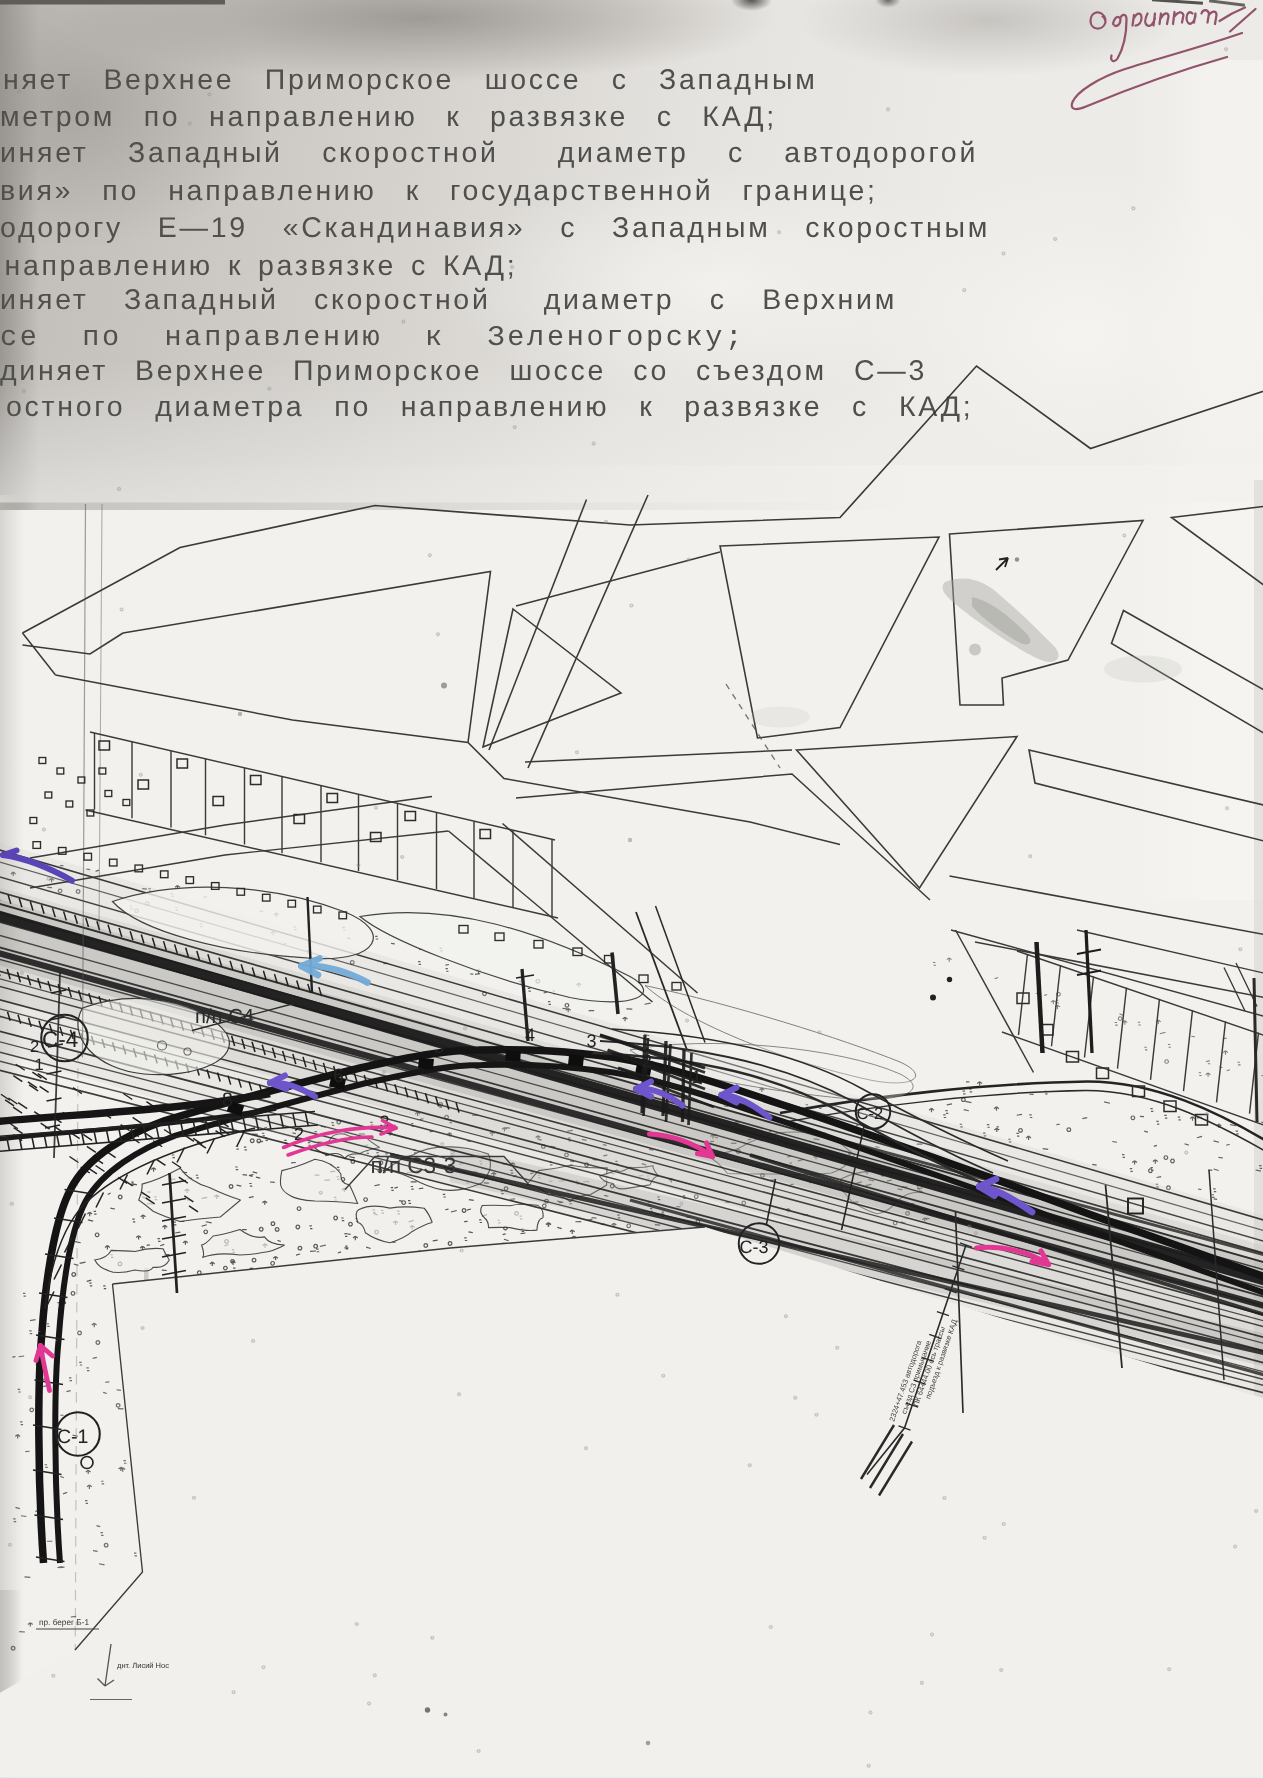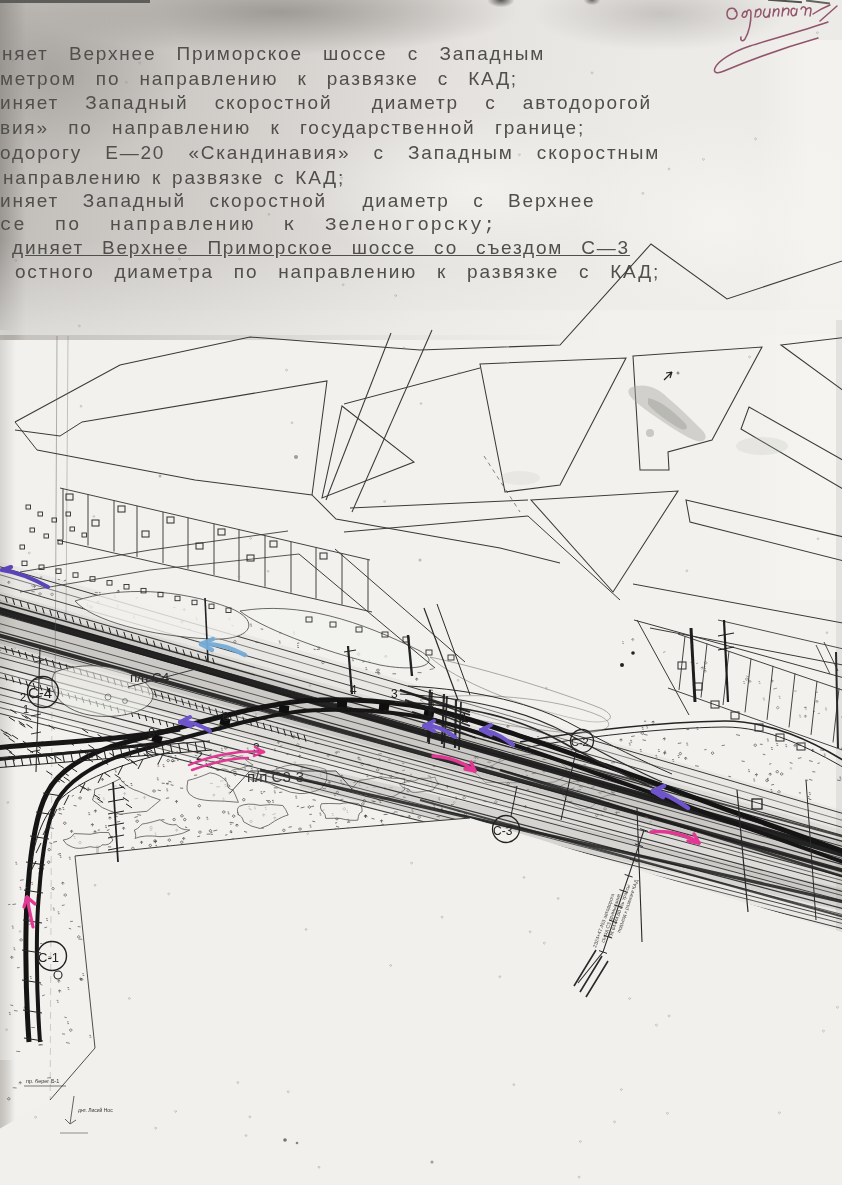--- a/index.html
+++ b/index.html
@@ -46,31 +46,31 @@
 <div class="bg" style="left:836px;top:320px;width:6px;height:620px;background:rgba(214,211,207,.55);"></div>
 
 <div class="tl" id="tl1" style="left:2px;top:43px;word-spacing:3.08px;">няет  Верхнее  Приморское  шоссе  с  Западным</div>
 
 <div class="tl" id="tl2" style="left:0px;top:68px;word-spacing:2.48px;text-align:right;">метром  по  направлению  к  развязке  с  КАД;</div>
 
 <div class="tl" id="tl3" style="left:0px;top:92px;word-spacing:6.07px;">иняет  Западный  скоростной   диаметр  с  автодорогой</div>
 
 <div class="tl" id="tl4" style="left:0px;top:117px;word-spacing:2.64px;">вия»  по  направлению  к  государственной  границе;</div>
 
-<div class="tl" id="tl5" style="left:0px;top:142px;word-spacing:4.54px;">одорогу  Е—20  «Скандинавия»  с  Западным  скоростным</div>
+<div class="tl" id="tl5" style="left:0px;top:142px;word-spacing:4.54px;">одорогу  Е—19  «Скандинавия»  с  Западным  скоростным</div>
 
 <div class="tl" id="tl6" style="left:3px;top:167px;word-spacing:-2.09px;">направлению  к  развязке  с  КАД;</div>
 
-<div class="tl" id="tl7" style="left:0px;top:190px;word-spacing:4.73px;">иняет  Западный  скоростной   диаметр  с  Верхнее</div>
+<div class="tl" id="tl7" style="left:0px;top:190px;word-spacing:4.73px;">иняет  Западный  скоростной   диаметр  с  Верхним</div>
 
 <div class="tl" id="tl8" style="left:0px;top:214px;word-spacing:1.02px;font-family:Liberation Mono, monospace;">се  по  направлению  к  Зеленогорску;</div>
 
-<div class="tl" id="tl9" style="left:12px;top:237px;word-spacing:1.96px;text-decoration:underline;">диняет  Верхнее  Приморское  шоссе  со  съездом  С—3</div>
-
-<div class="tl" id="tl10" style="left:15px;top:261px;word-spacing:2.88px;">остного  диаметра  по  направлению  к  развязке  с  КАД;</div>
+<div class="tl" id="tl9" style="left:0px;top:237px;word-spacing:1.96px;">диняет  Верхнее  Приморское  шоссе  со  съездом  С—3</div>
+
+<div class="tl" id="tl10" style="left:4px;top:261px;word-spacing:2.88px;">остного  диаметра  по  направлению  к  развязке  с  КАД;</div>
 
 
 <svg class="bg" style="left:700px;top:0;" width="142" height="92" viewBox="0 0 142 92">
 <g fill="none" stroke="#92536c" stroke-width="1.5" stroke-linecap="round">
 <path d="M37,13 C35,6 27,7 27,14 C27,20 35,21 37,15 C37,13 36,11 35,11"></path>
 <path d="M42,16 C43,11 46,10 47,13 C47,16 45,18 43,17 M47,12 C48,9 51,9 51,13 C51,22 49,32 45,39 C43,42 40,41 41,37"></path>
 <path d="M56,10 L55,17 M56,12 C58,8 61,8 61,12 C61,15 59,17 57,17"></path>
 <path d="M65,9 C63,13 63,16 65,17 C67,18 69,16 70,12 M70,9 L69,17"></path>
 <path d="M74,9 L73,16 M74,12 C76,8 79,8 79,11 L78,16"></path>
 <path d="M83,8 L82,16 M83,11 C85,8 88,7 89,10 L88,15"></path>

